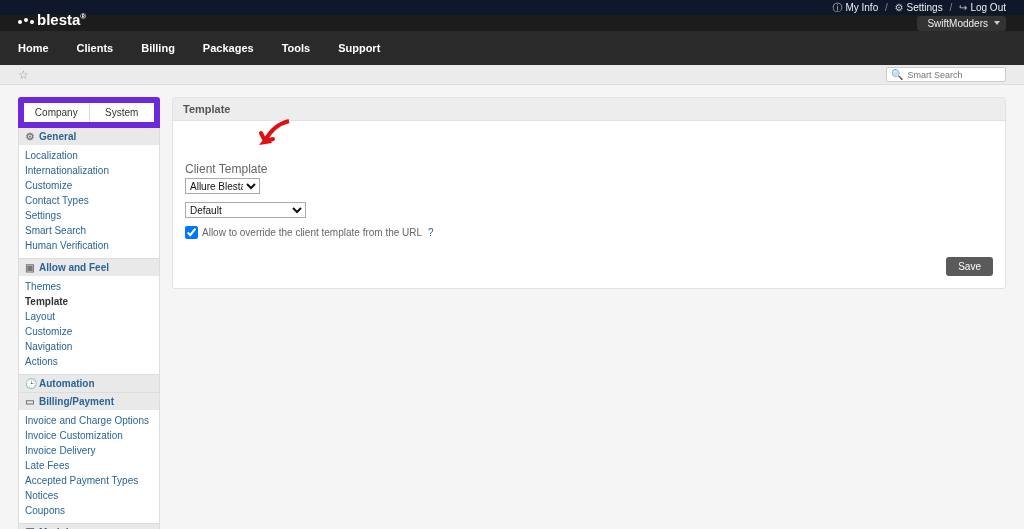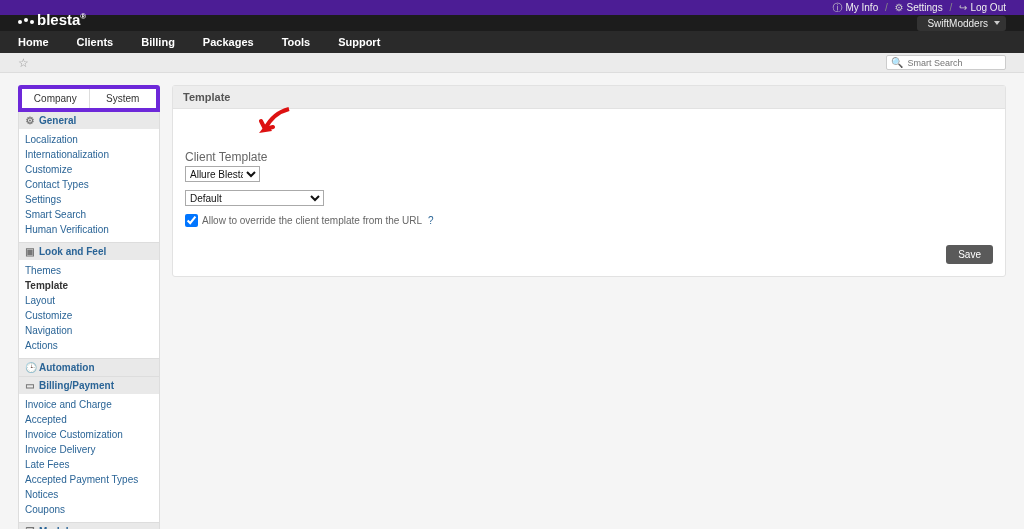--- a/index.html
+++ b/index.html
@@ -1,65 +1,65 @@
 <!DOCTYPE html>
 <html><head>
 <meta charset="utf-8">
 <style>
   * { box-sizing: border-box; margin: 0; padding: 0; }
   body { font-family: Arial, Helvetica, sans-serif; font-size: 11px; background: #f5f5f5; color: #333; }
 
-  .topbar { background: #4c1d95; height: 15px; line-height: 15px; color: #ccc; font-size: 10px; text-align: right; padding: 0 18px; }
+  .topbar { background: #0f172a; height: 15px; line-height: 15px; color: #ccc; font-size: 10px; text-align: right; padding: 0 18px; }
   .topbar a { color: #eee; text-decoration: none; }
   .topbar .sep { margin: 0 4px; color: #888; }
   .topbar .ico { margin-right: 3px; }
 
   .header { background: #1c1c1c; height: 16px; display: flex; align-items: center; padding: 0 18px; justify-content: flex-end; position:relative;}
   .logo { position:absolute; left:18px; top:-4px; font-family: Arial, sans-serif; color:#ffffff; font-size:15px; font-weight:700; letter-spacing:0; display:flex; align-items:center;}
   .logo .reg { font-size:8px; vertical-align: top; position:relative; top:-3px;}
   .logo-dots { display:inline-flex; gap:2px; margin-right:3px;}
   .logo-dots span{ width:4px; height:4px; background:#fff; border-radius:50%; display:inline-block;}
   .logo-dots span:nth-child(1){position:relative; top:2px;}
   .logo-dots span:nth-child(3){position:relative; top:2px;}
 
   .user-btn { background:#333; color:#eee; font-size:10px; padding:2px 18px 2px 10px; border-radius:3px; position:relative; cursor:pointer;}
   .user-btn .caret{ position:absolute; right:6px; top:5px; width:0;height:0;border-left:3px solid transparent;border-right:3px solid transparent;border-top:4px solid #ccc;}
 
-  .nav { background: #2a2a2a; height: 22px; display:flex; align-items:center; padding:0 18px;}
+  .nav { background: #2a2a2a; height: 34px; display:flex; align-items:center; padding:0 18px;}
   .nav a { color:#fff; font-size:11px; font-weight:600; text-decoration:none; margin-right:28px;}
 
   .subbar { background:#ebebeb; border-bottom:1px solid #ddd; height:20px; display:flex; align-items:center; justify-content:space-between; padding:0 18px;}
   .star { color:#999; font-size:12px; }
   .search-wrap { display:flex; align-items:center; background:#fff; border:1px solid #ccc; border-radius:2px; height:15px; width:120px;}
   .search-wrap .sico{ color:#666; font-size:10px; padding:0 4px;}
   .search-wrap input{ border:none; outline:none; font-size:9px; width:90px; height:13px; color:#888;}
 
   .page { display:flex; padding:12px 18px; gap:12px; align-items:flex-start;}
 
   .sidebar { width:142px; flex:0 0 142px; }
-  .tabs { display:flex; border:4px solid #6d28d9; border-radius:3px 3px 0 0; overflow:hidden;}
+  .tabs { display:flex; border:6px solid #6d28d9; border-radius:3px 3px 0 0; overflow:hidden;}
   .tabs div { flex:1; text-align:center; font-size:10px; padding:4px 0; background:#fff; cursor:pointer;}
   .tabs div + div { border-left:1px solid #ddd;}
   .sb-panel { border:1px solid #ddd; border-top:none; background:#fff;}
   .sb-head { background:#e9e9e9; font-weight:700; font-size:10px; color:#2a6496; padding:3px 6px; border-top:1px solid #ddd; display:flex; align-items:center;}
   .sb-head:first-child{ border-top:none;}
   .sb-head .hico{ color:#777; margin-right:4px; font-size:10px; width:10px; text-align:center;}
   .sb-links { padding:3px 6px 5px 6px;}
   .sb-links a{ display:block; color:#2a6496; font-size:10px; text-decoration:none; line-height:15px;}
   .sb-links a.active{ color:#333; font-weight:700;}
 
   .main { flex:1; }
   .panel { background:#fff; border:1px solid #e2e2e2; border-radius:3px; }
   .panel-head { background:#ededed; font-size:11px; font-weight:700; color:#555; padding:5px 10px; border-bottom:1px solid #e2e2e2;}
   .panel-body { padding:8px 12px 12px 12px; position:relative;}
   .field-label{ font-size:12px; color:#666; margin-bottom:2px;margin-top:33px;}
   .field-row{ margin-bottom:8px;}
   select{ font-size:10px; height:16px; border:1px solid #aaa; background:#fff; color:#111;}
   select.sel-narrow{ width:75px;}
-  select.sel-wide{ width:139px;}
+  select.sel-wide{ width:121px;}
   .chk-row{ font-size:10px; color:#666; display:flex; align-items:center;}
   .chk-row input{ margin-right:4px;}
   .chk-row .help{ color:#2a6496; margin-left:6px; cursor:pointer;}
   .save-row{ text-align:right; margin-top:18px;}
   .save-btn{ background:#5a5a5a; color:#fff; border:none; font-size:10px; padding:4px 12px; border-radius:3px; cursor:pointer;}
 
   .arrow { position:absolute; top:-2px; left:86px; pointer-events:none;}
 </style>
 </head>
 <body>
@@ -122,42 +122,42 @@
         <a href="#">Internationalization</a>
         <a href="#">Customize</a>
         <a href="#">Contact Types</a>
         <a href="#">Settings</a>
         <a href="#">Smart Search</a>
         <a href="#">Human Verification</a>
       </div>
 
       <div class="sb-head">
           <span class="hico">▣</span>
-          <span>Look and Feel</span>
+          <span>Allow and Feel</span>
         </div>
       <div class="sb-links">
         <a href="#">Themes</a>
         <a href="#" class="active">Template</a>
         <a href="#">Layout</a>
         <a href="#">Customize</a>
         <a href="#">Navigation</a>
         <a href="#">Actions</a>
       </div>
 
       <div class="sb-head">
           <span class="hico">🕒</span>
           <span>Automation</span>
         </div>
 
       <div class="sb-head">
           <span class="hico">▭</span>
           <span>Billing/Payment</span>
         </div>
       <div class="sb-links">
-        <a href="#">Invoice and Charge Accepted</a>
+        <a href="#">Invoice and Charge Options</a>
         <a href="#">Invoice Customization</a>
         <a href="#">Invoice Delivery</a>
         <a href="#">Late Fees</a>
         <a href="#">Accepted Payment Types</a>
         <a href="#">Notices</a>
         <a href="#">Coupons</a>
       </div>
 
       <div class="sb-head">
           <span class="hico">❒</span>

